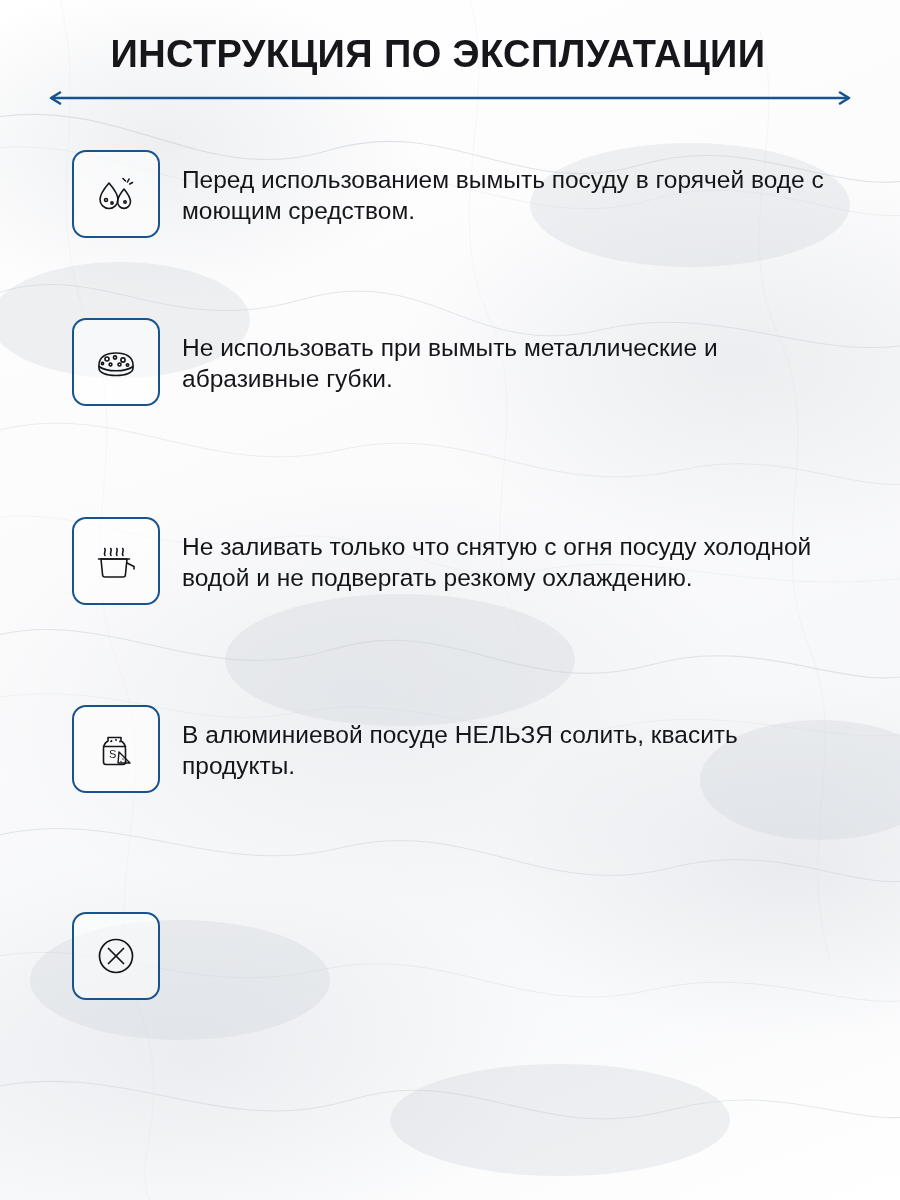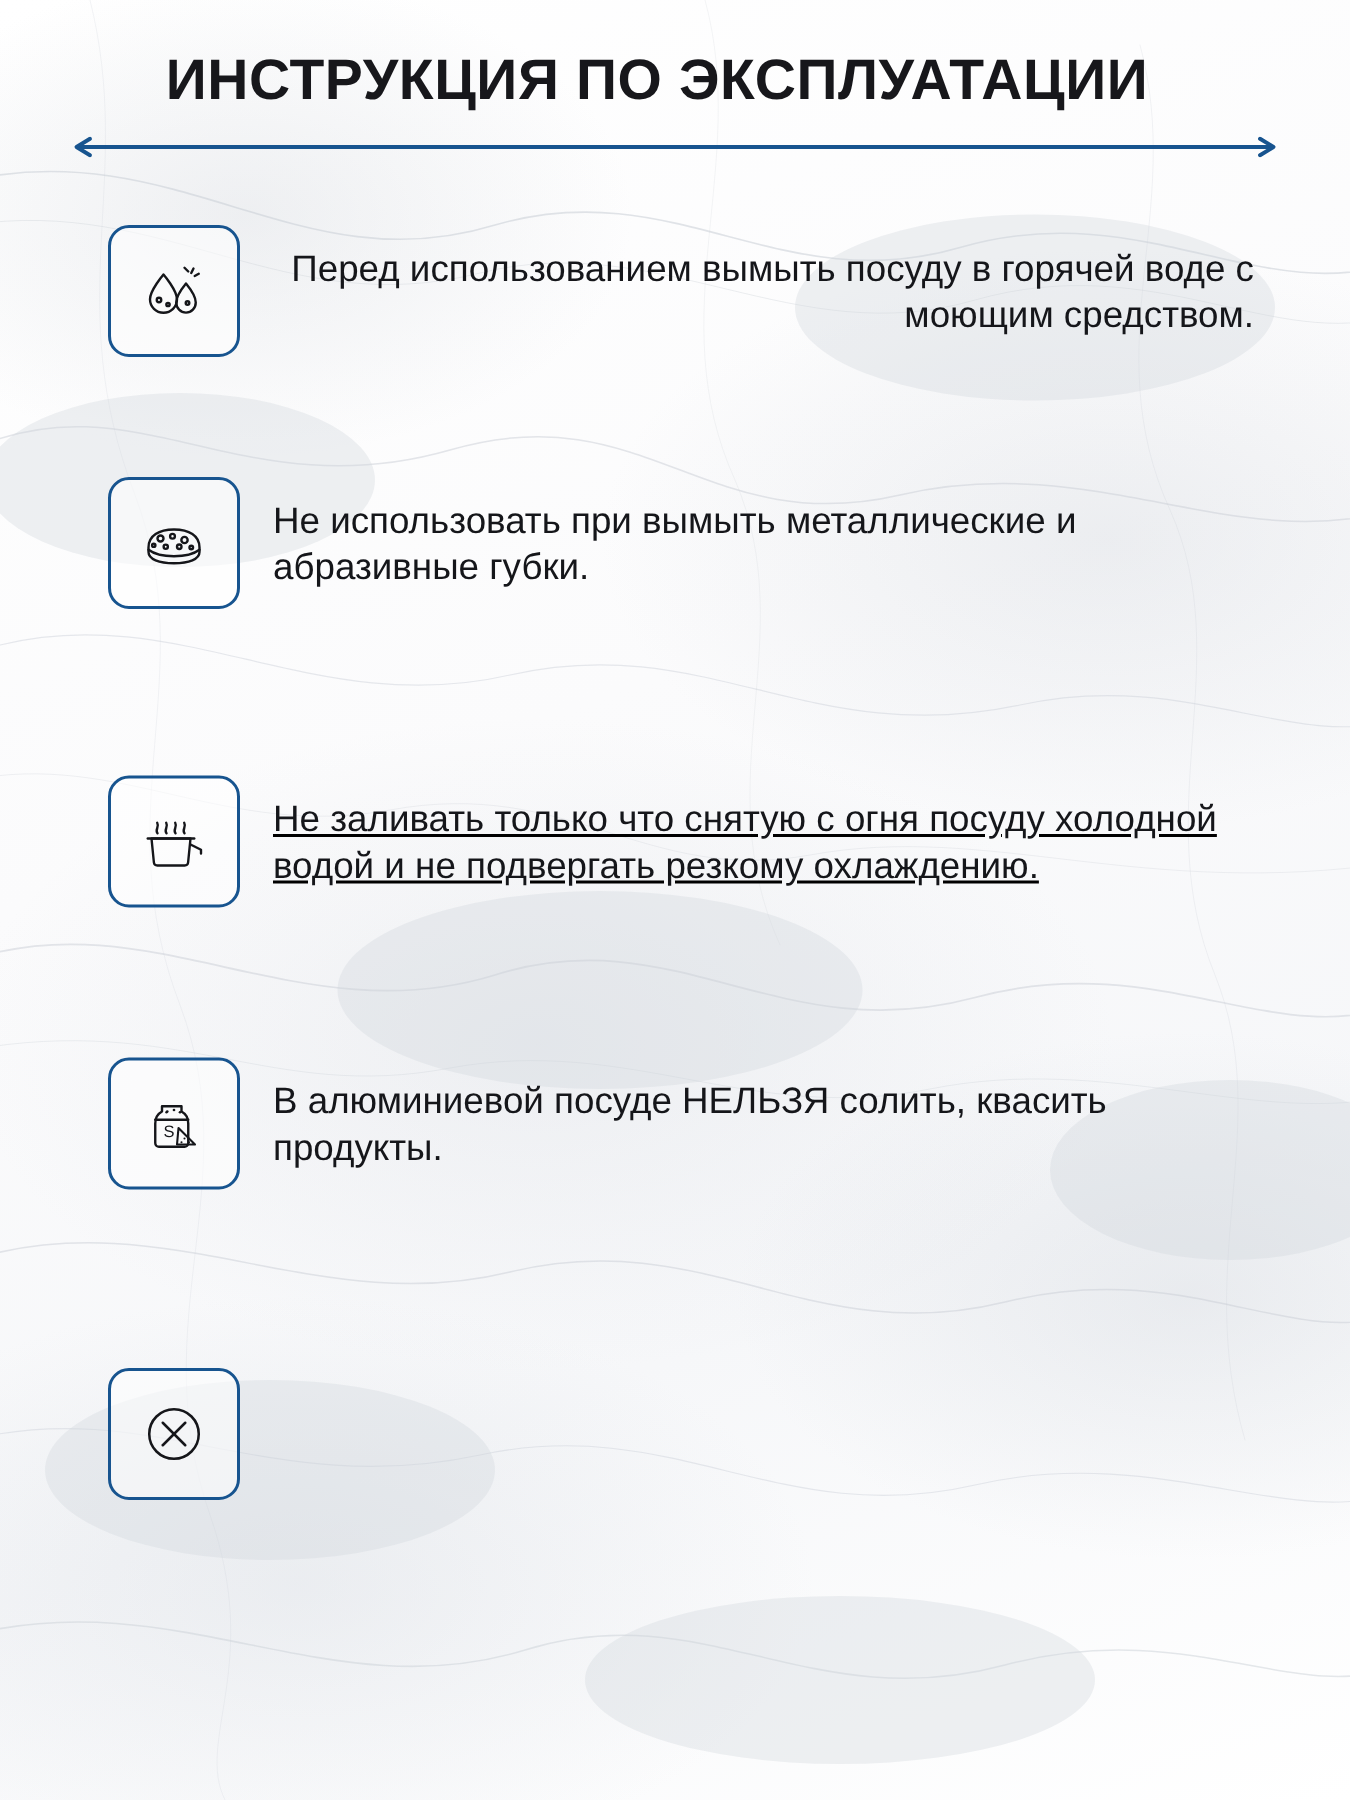--- a/index.html
+++ b/index.html
@@ -137,21 +137,21 @@
       <svg width="808" height="14" viewBox="0 0 808 14" xmlns="http://www.w3.org/2000/svg" aria-hidden="true">
         <line x1="6" y1="7" x2="802" y2="7" stroke="#17548f" stroke-width="2.6"></line>
         <polyline points="14,1.5 5,7 14,12.5" fill="none" stroke="#17548f" stroke-width="2.6" stroke-linecap="round" stroke-linejoin="round"></polyline>
         <polyline points="794,1.5 803,7 794,12.5" fill="none" stroke="#17548f" stroke-width="2.6" stroke-linecap="round" stroke-linejoin="round"></polyline>
       </svg>
     </div>
   </div>
 
   <div class="items">
 
-    <div class="item" style="margin-bottom:80px;text-align:right;">
+    <div class="item" style="margin-bottom:80px;">
       <div class="icon-box">
         <svg width="54" height="54" viewBox="0 0 54 54" xmlns="http://www.w3.org/2000/svg" aria-hidden="true">
           <g fill="none" stroke="#15161a" stroke-width="1.6" stroke-linecap="round" stroke-linejoin="round">
             <path d="M20 16 C20 16 11 26.5 11 32.5 C11 37.6 15 41.5 20 41.5 C25 41.5 29 37.6 29 32.5 C29 26.5 20 16 20 16 Z"></path>
             <path d="M35 22 C35 22 28.5 30 28.5 34.6 C28.5 38.4 31.4 41.4 35 41.4 C38.6 41.4 41.5 38.4 41.5 34.6 C41.5 30 35 22 35 22 Z"></path>
             <circle cx="17" cy="33" r="1.5"></circle>
             <circle cx="23" cy="36" r="1.1"></circle>
             <circle cx="36" cy="35" r="1.2"></circle>
             <path d="M34 11.5 L36.5 14"></path>
             <path d="M40 12 L38.5 15"></path>
@@ -174,21 +174,21 @@
             <circle cx="21.5" cy="29.5" r="1.4"></circle>
             <circle cx="30.5" cy="29.5" r="1.5"></circle>
             <circle cx="38.5" cy="30" r="1.2"></circle>
             <circle cx="13.5" cy="28.5" r="1.1"></circle>
           </g>
         </svg>
       </div>
       <div class="item-text">Не использовать при вымыть металлические и абразивные губки.</div>
     </div>
 
-    <div class="item" style="margin-bottom:100px;text-decoration:underline;">
+    <div class="item" style="margin-bottom:100px;">
       <div class="icon-box">
         <svg width="54" height="54" viewBox="0 0 54 54" xmlns="http://www.w3.org/2000/svg" aria-hidden="true">
           <g fill="none" stroke="#15161a" stroke-width="1.6" stroke-linecap="round" stroke-linejoin="round">
             <path d="M12 25 L38 25 L36.4 41 C36.3 42.2 35.3 43 34.1 43 L15.9 43 C14.7 43 13.7 42.2 13.6 41 Z"></path>
             <path d="M9.5 25 L40.5 25"></path>
             <path d="M38 29 L45 32.5 L45 35"></path>
             <path d="M16 21.5 C14 19 17.5 17.5 15.8 14.5"></path>
             <path d="M22 21.5 C20 19 23.5 17.5 21.8 14.5"></path>
             <path d="M28 21.5 C26 19 29.5 17.5 27.8 14.5"></path>
             <path d="M34 21.5 C32 19 35.5 17.5 33.8 14.5"></path>

